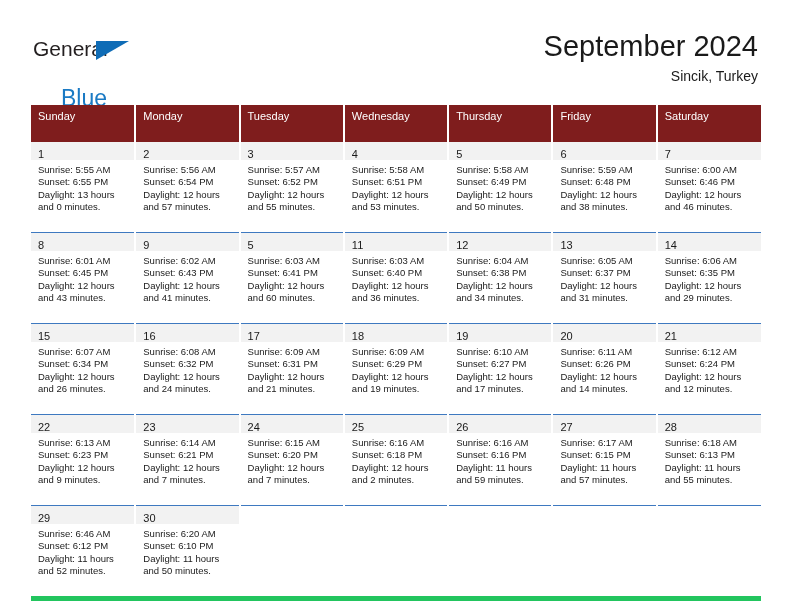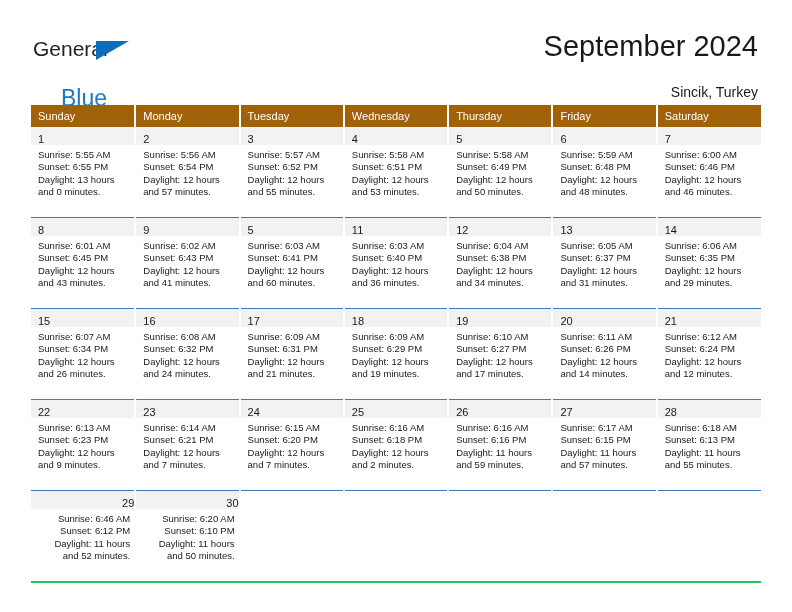--- a/index.html
+++ b/index.html
@@ -77,57 +77,57 @@
     font-size: 29px;
     line-height: 31px;
     color: #1a1a1a;
     font-weight: normal;
     white-space: nowrap;
   }
   .cal-subtitle {
     font-size: 14px;
     line-height: 20px;
     color: #1a1a1a;
-    margin-top: 20px;
+    margin-top: 4px;
     white-space: nowrap;
   }
 
   
   .calendar {
     position: absolute;
     left: 31px;
     top: 105px;
     width: 730px;
     border-collapse: collapse;
     table-layout: fixed;
   }
   .calendar th {
-    background: #a16207;
+    background: #7f1d1d;
     color: #ffffff;
     font-size: 11px;
     font-weight: normal;
     text-align: left;
-    padding: 5px 0 5px 7px;
+    padding: 5px 0 20px 7px;
     border-right: 2px solid #ffffff;
     height: 11px;
     vertical-align: middle;
   }
   .calendar th:last-child { border-right: none; }
 
   .calendar td {
     vertical-align: top;
     padding: 0;
     border-right: 2px solid #ffffff;
     border-bottom: 1px solid #3e79c0;
     height: 90px;
     width: 104.28px;
     background: #ffffff;
   }
   .calendar td:last-child { border-right: none; }
-  .calendar tr.week:last-child td { border-bottom: 2px solid #22c55e; text-align: right; }
+  .calendar tr.week:last-child td { border-bottom: 5px solid #22c55e; }
 
   .daycell { position: relative; height: 90px; }
   .daycell.empty .datenum-band { background: transparent; }
 
   .datenum-band {
     background: #f2f2f2;
     height: 18px;
     padding: 2px 0 0 7px;
     box-sizing: border-box;
   }
@@ -235,21 +235,21 @@
               </div>
             </div>
           </td>
           <td>
             <div class="daycell">
               <div class="datenum-band"><span class="datenum">6</span></div>
               <div class="details">
                 <div>Sunrise: 5:59 AM</div>
                 <div>Sunset: 6:48 PM</div>
                 <div>Daylight: 12 hours</div>
-                <div>and 48 minutes.</div>
+                <div>and 38 minutes.</div>
               </div>
             </div>
           </td>
           <td>
             <div class="daycell">
               <div class="datenum-band"><span class="datenum">7</span></div>
               <div class="details">
                 <div>Sunrise: 6:00 AM</div>
                 <div>Sunset: 6:46 PM</div>
                 <div>Daylight: 12 hours</div>

